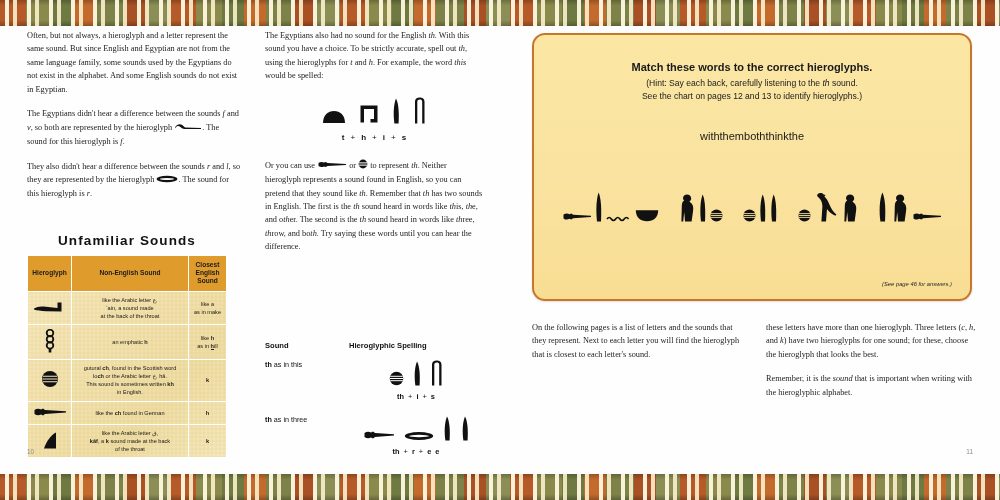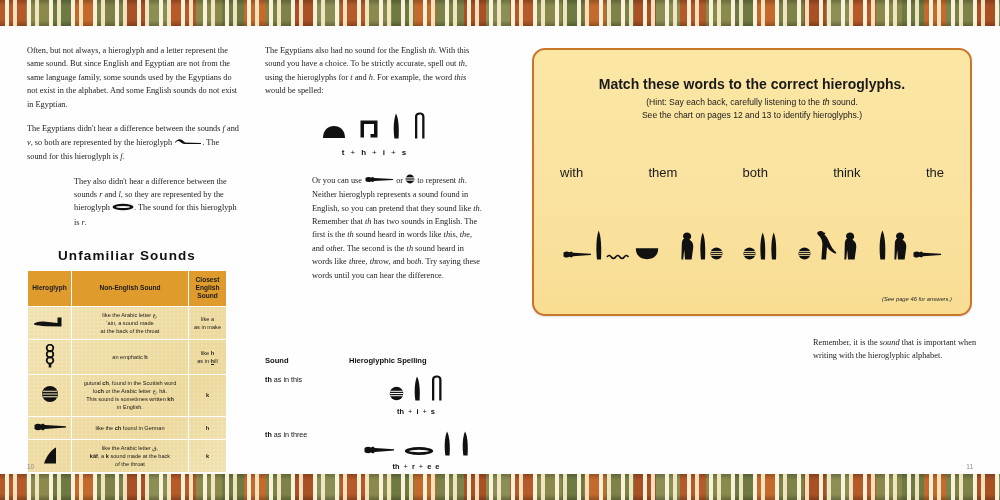--- a/index.html
+++ b/index.html
@@ -44,33 +44,33 @@
         rgba(250,240,205,0.9) 13px, rgba(250,240,205,0.9) 17px,
         rgba(255,250,230,0) 17px, rgba(255,250,230,0) 22px),
       linear-gradient(180deg, rgba(0,0,0,0.22) 0%, rgba(0,0,0,0) 22%, rgba(0,0,0,0) 78%, rgba(0,0,0,0.25) 100%);
   }
   .border-band.top { top: 0; }
   .border-band.bottom { bottom: 0; }
 
   
   .spread {
     position: absolute;
-    top: 26px; left: 0;
+    top: 11px; left: 0;
     width: 1000px; height: 448px;
   }
 
   .col {
     position: absolute;
     font-size: 8.3px;
     line-height: 1.62;
     color: #1c1c1c;
     text-align: left;
   }
   .col p { margin: 0 0 11px 0; }
-  .col p:last-child { margin-bottom: 0; margin-left: 47px; }
+  .col p:last-child { margin-bottom: 0; }
 
   
   #col-1 { left: 27px;  top: 18px; width: 214px; }
   #col-2 { left: 265px; top: 18px; width: 218px; }
 
   
   .glyph-inline { display: inline-block; vertical-align: -1px; }
 
   
   .spell-figure { margin: 12px 0 2px 0; text-align: center; }
@@ -150,34 +150,34 @@
     position: absolute;
     left: 532px; top: 22px;
     width: 440px; height: 268px;
     background: linear-gradient(180deg, #fbe6a4 0%, #fae3a0 55%, #f8dd93 100%);
     border: 2.5px solid #c8762a;
     border-radius: 13px;
     box-shadow: 0 1px 2px rgba(0,0,0,0.12);
   }
   .act-title {
     font-family: "Liberation Sans", sans-serif;
-    font-size: 14px; font-weight: bold; color: #1a1a1a;
+    font-size: 11px; font-weight: bold; color: #1a1a1a;
     text-align: center; margin-top: 26px;
   }
   .act-hint {
     font-family: "Liberation Sans", sans-serif;
     font-size: 8.6px; color: #1a1a1a;
     text-align: center; line-height: 1.55; margin-top: 4px;
   }
   .act-hint i { font-style: italic; }
   .act-words {
-    display: flex; justify-content: space-between;
-    font-family: "Liberation Sans", sans-serif;
-    font-size: 13px; color: #1a1a1a;
-    margin-top: 42px; padding: 0 26px;
+    display: flex; justify-content: center;
+    font-family: "Liberation Sans", sans-serif;
+    font-size: 11px; color: #1a1a1a;
+    margin-top: 26px; padding: 0 26px;
   }
   .act-glyphs {
     display: flex; justify-content: space-around; align-items: flex-end;
     margin-top: 44px; padding: 0 18px; height: 40px;
   }
   .act-glyph-group { display: flex; align-items: flex-end; gap: 3px; height: 40px; }
   .act-answer {
     position: absolute; right: 18px; bottom: 12px;
     font-family: "Liberation Sans", sans-serif;
     font-size: 5.8px; color: #2a2a2a; font-style: italic;
@@ -499,23 +499,25 @@
           <span><svg width="30" height="11" viewBox="0 0 30 11">
                 <path d="M1.5 3.6 C3.4 2.2 5.6 2.0 7.4 3.2 L9.3 2.4 L11.2 3.7 L29 4.8 L29 6.1 L11.2 7.3 L9.3 8.6 L7.4 7.8 C5.6 9.0 3.4 8.8 1.5 7.4 Z" fill="#111"></path>
               </svg></span>
         </span>
       </div>
 
       <div class="act-answer">(See page 46 for answers.)</div>
     </div>
 
     <div class="col" id="col-3">
+      <p>On the following pages is a list of letters and the sounds that they represent. Next to each letter you will find the hieroglyph that is closest to each letter's sound.</p>
     </div>
 
     <div class="col" id="col-4">
+      <p><span>these letters have more than one hieroglyph. Three letters (</span><i>c</i><span>, </span><i>h</i><span>, and </span><i>k</i><span>) have two hieroglyphs for one sound; for these, choose the hieroglyph that looks the best.</span></p>
       <p><span>Remember, it is the </span><i>sound</i><span> that is important when writing with the hieroglyphic alphabet.</span></p>
     </div>
 
     <div class="folio" id="folio-left">10</div>
     <div class="folio" id="folio-right">11</div>
 
   </div>
 </div>
 
 </body></html>

